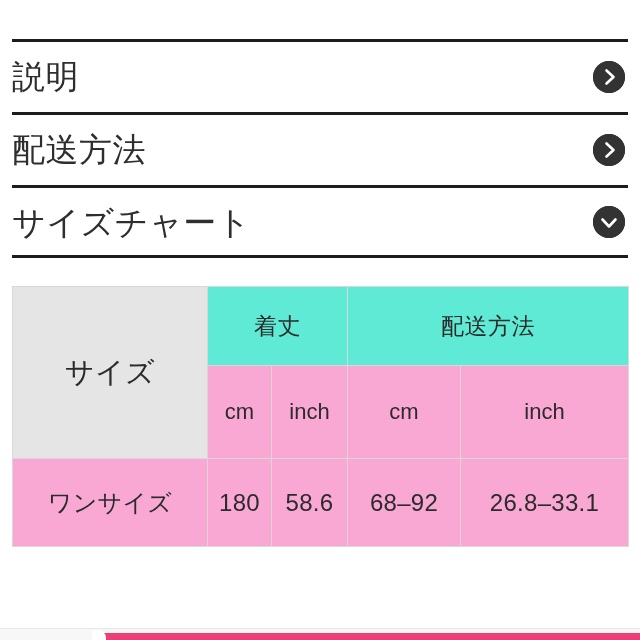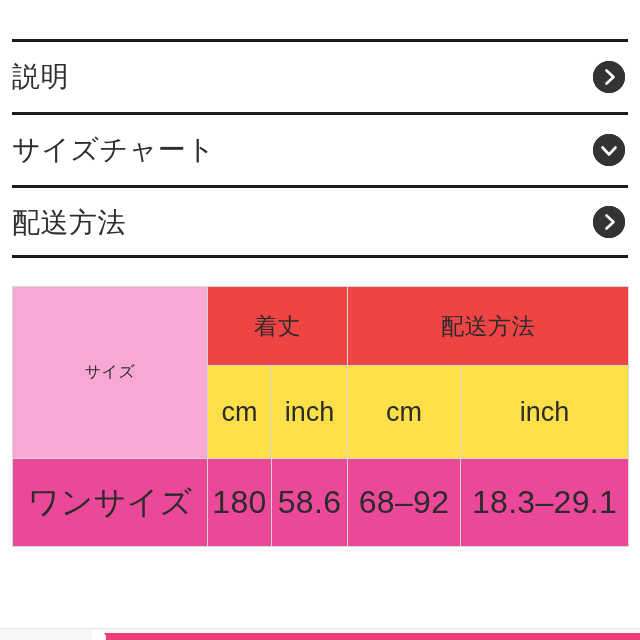--- a/index.html
+++ b/index.html
@@ -37,21 +37,21 @@
   }
   .acc-row:last-child {
     border-bottom: 3px solid #1c1c1c;
   }
   .acc-title {
     position: absolute;
     left: 0px;
     top: 0;
     height: 70px;
     line-height: 70px;
-    font-size: 28px;
+    font-size: 33px;
     font-weight: 400;
     letter-spacing: 0.5px;
     color: #2e2e2e;
     white-space: nowrap;
   }
   .acc-icon {
     position: absolute;
     right: 3px;
     top: 50%;
     transform: translateY(-50%);
@@ -82,39 +82,39 @@
   table.size-chart th,
   table.size-chart td {
     border: 1px solid #d8d8d8;
     text-align: center;
     vertical-align: middle;
     font-weight: 400;
     color: #2b2b2b;
     padding: 0;
   }
   th.group-head {
-    background: #ef4444;
+    background: #5eead4;
     height: 78px;
     font-size: 23px;
     letter-spacing: 0.5px;
   }
   th.size-head {
+    background: #e5e5e5;
+    font-size: 29px;
+    letter-spacing: 0.5px;
+  }
+  th.unit-head {
     background: #f9a8d4;
-    font-size: 16px;
-    letter-spacing: 0.5px;
-  }
-  th.unit-head {
-    background: #fde047;
     height: 92px;
-    font-size: 27px;
+    font-size: 22px;
   }
   td.body-cell {
-    background: #ec4899;
+    background: #f9a8d4;
     height: 87px;
-    font-size: 32px;
+    font-size: 24px;
     letter-spacing: 0.3px;
   }
 
   
   .col-size  { width: 195px; }
   .col-a-cm  { width: 64px; }
   .col-a-in  { width: 76px; }
   .col-b-cm  { width: 113px; }
   .col-b-in  { width: 168px; }
 
@@ -159,35 +159,35 @@
       <div class="acc-title">説明</div>
       <span class="acc-icon">
         <svg viewBox="0 0 32 32" aria-hidden="true">
           <circle cx="16" cy="16" r="16" fill="#333333"></circle>
           <path d="M13.5 9.5 L20.5 16 L13.5 22.5" fill="none" stroke="#ffffff" stroke-width="2.6" stroke-linecap="round" stroke-linejoin="round"></path>
         </svg>
       </span>
     </div>
 
     <div class="acc-row">
+      <div class="acc-title">配送方法</div>
+      <span class="acc-icon">
+        <svg viewBox="0 0 32 32" aria-hidden="true">
+          <circle cx="16" cy="16" r="16" fill="#333333"></circle>
+          <path d="M13.5 9.5 L20.5 16 L13.5 22.5" fill="none" stroke="#ffffff" stroke-width="2.6" stroke-linecap="round" stroke-linejoin="round"></path>
+        </svg>
+      </span>
+    </div>
+
+    <div class="acc-row">
       <div class="acc-title">サイズチャート</div>
       <span class="acc-icon">
         <svg viewBox="0 0 32 32" aria-hidden="true">
           <circle cx="16" cy="16" r="16" fill="#333333"></circle>
           <path d="M9.5 13.5 L16 20.5 L22.5 13.5" fill="none" stroke="#ffffff" stroke-width="2.6" stroke-linecap="round" stroke-linejoin="round"></path>
-        </svg>
-      </span>
-    </div>
-
-    <div class="acc-row">
-      <div class="acc-title">配送方法</div>
-      <span class="acc-icon">
-        <svg viewBox="0 0 32 32" aria-hidden="true">
-          <circle cx="16" cy="16" r="16" fill="#333333"></circle>
-          <path d="M13.5 9.5 L20.5 16 L13.5 22.5" fill="none" stroke="#ffffff" stroke-width="2.6" stroke-linecap="round" stroke-linejoin="round"></path>
         </svg>
       </span>
     </div>
 
   </div>
 
   <div class="table-wrap">
     <table class="size-chart">
       <colgroup>
         <col class="col-size">
@@ -208,21 +208,21 @@
           <th class="unit-head">cm</th>
           <th class="unit-head">inch</th>
         </tr>
       </thead>
       <tbody>
         <tr>
           <td class="body-cell">ワンサイズ</td>
           <td class="body-cell">180</td>
           <td class="body-cell">58.6</td>
           <td class="body-cell">68–92</td>
-          <td class="body-cell">18.3–29.1</td>
+          <td class="body-cell">26.8–33.1</td>
         </tr>
       </tbody>
     </table>
   </div>
 
   <div class="bottom-strip"></div>
   <div class="bottom-button"></div>
   <div class="bottom-button-edge"></div>
 
 </div>

